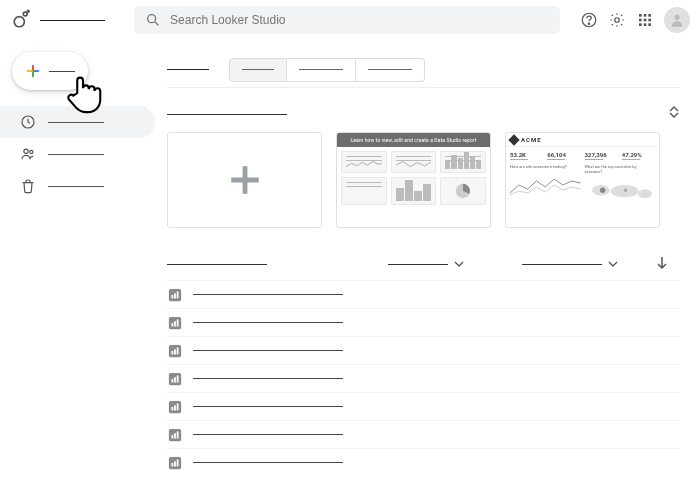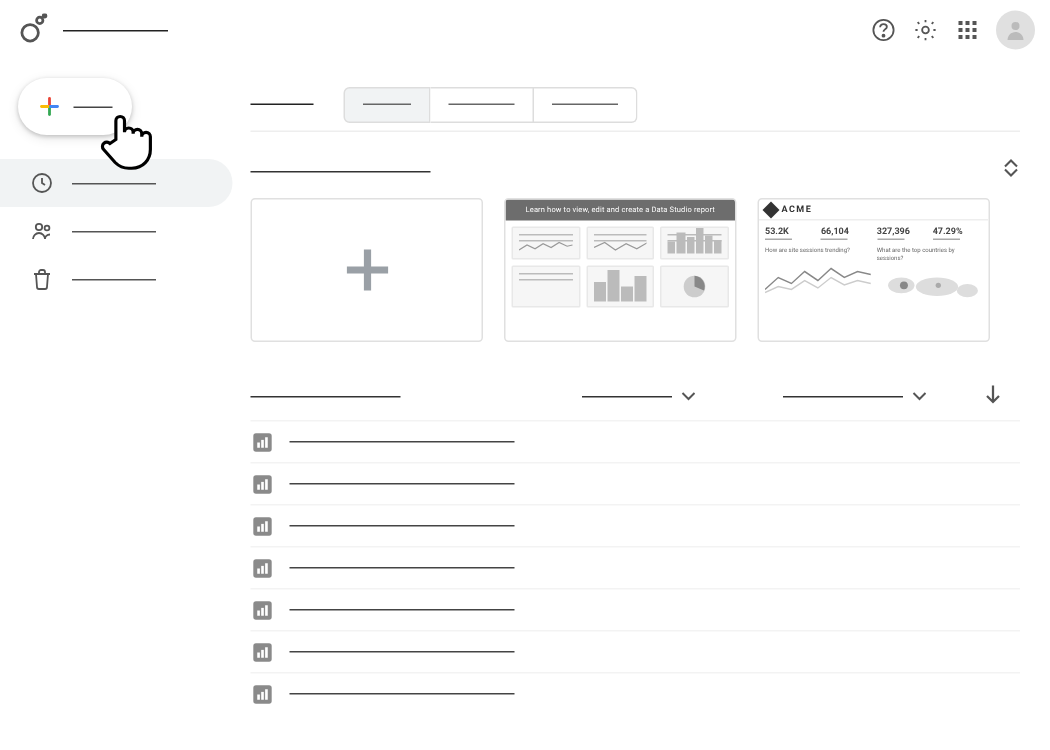--- a/index.html
+++ b/index.html
@@ -226,20 +226,29 @@
 <div class="header">
   <div class="logo">
     <svg viewBox="0 0 24 24" fill="none" stroke="#555" stroke-width="2">
       <circle cx="11" cy="14" r="6"></circle>
       <circle cx="18" cy="5" r="2.3"></circle>
       <circle cx="21.5" cy="1.6" r="1"></circle>
     </svg>
   </div>
   <div class="logo-text"></div>
   <div style="width:10px"></div>
+  <div class="search-bar">
+    <span class="hdr-icon">
+      <svg viewBox="0 0 24 24" width="16" height="16" fill="none" stroke="#777" stroke-width="2">
+          <circle cx="10" cy="10" r="6"></circle>
+          <line x1="15" y1="15" x2="20" y2="20"></line>
+        </svg>
+    </span>
+    <input class="search-input" placeholder="Search Looker Studio" style="">
+  </div>
   <div class="spacer-flex"></div>
   <div class="header-icons">
     <span class="hdr-icon">
       <svg viewBox="0 0 24 24" width="18" height="18" fill="none" stroke="#555" stroke-width="1.6">
           <circle cx="12" cy="12" r="9"></circle>
           <path d="M9 9.5c0-1.6 1.3-2.7 3-2.7s3 1 3 2.5c0 1.3-1 1.8-2 2.4-.7.4-1 1-1 1.8"></path>
           <circle cx="12" cy="17" r="0.9" fill="#555"></circle>
         </svg>
     </span>
     <span class="hdr-icon">

